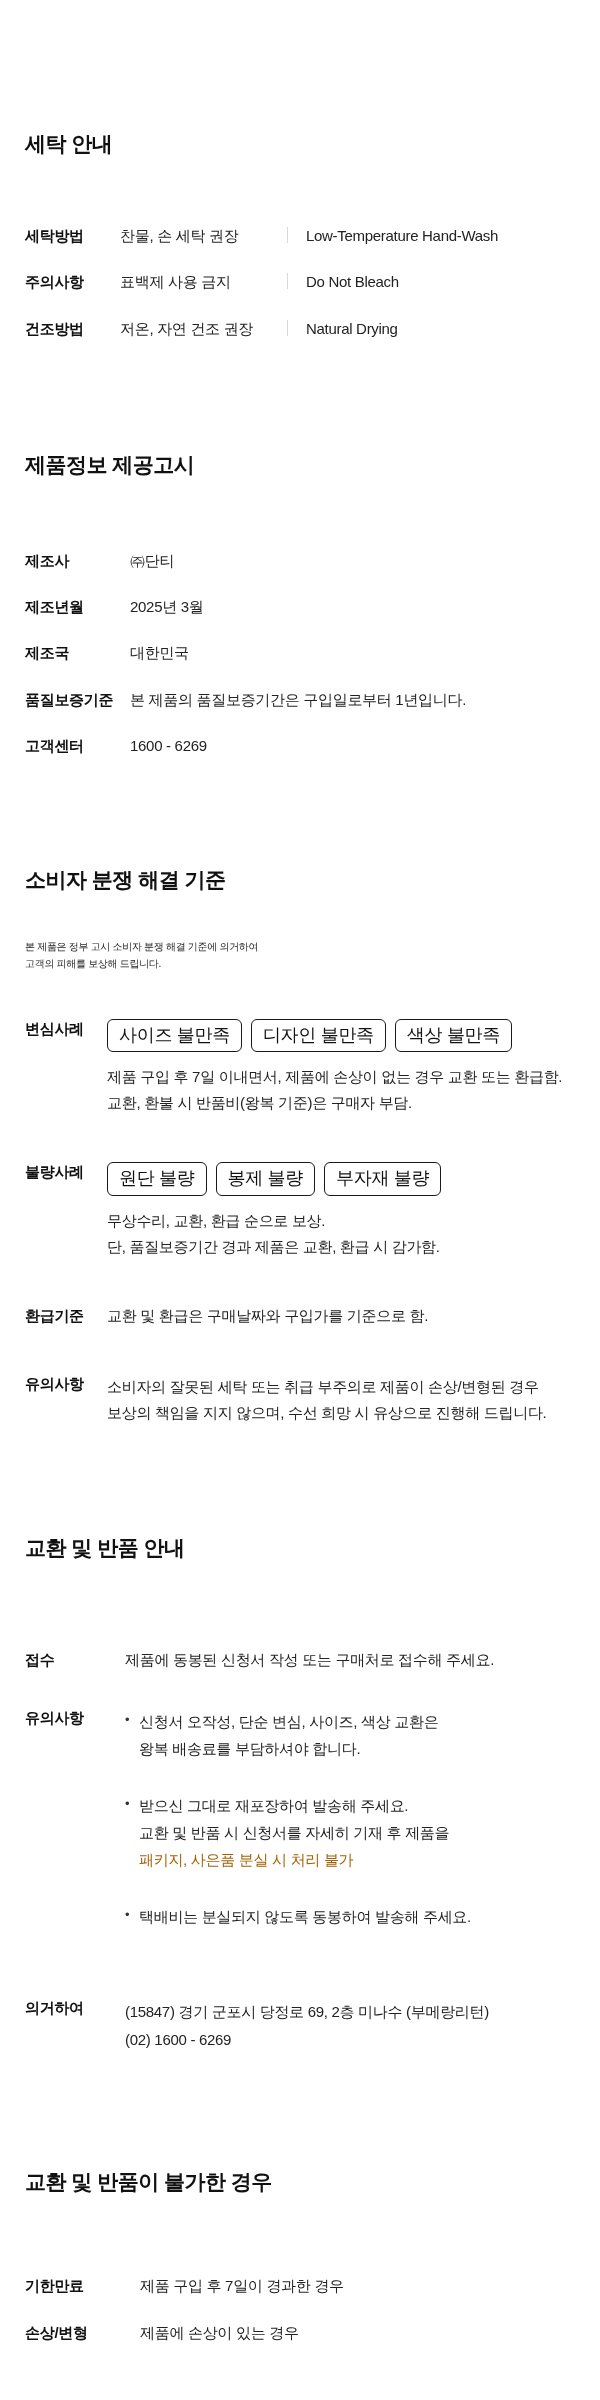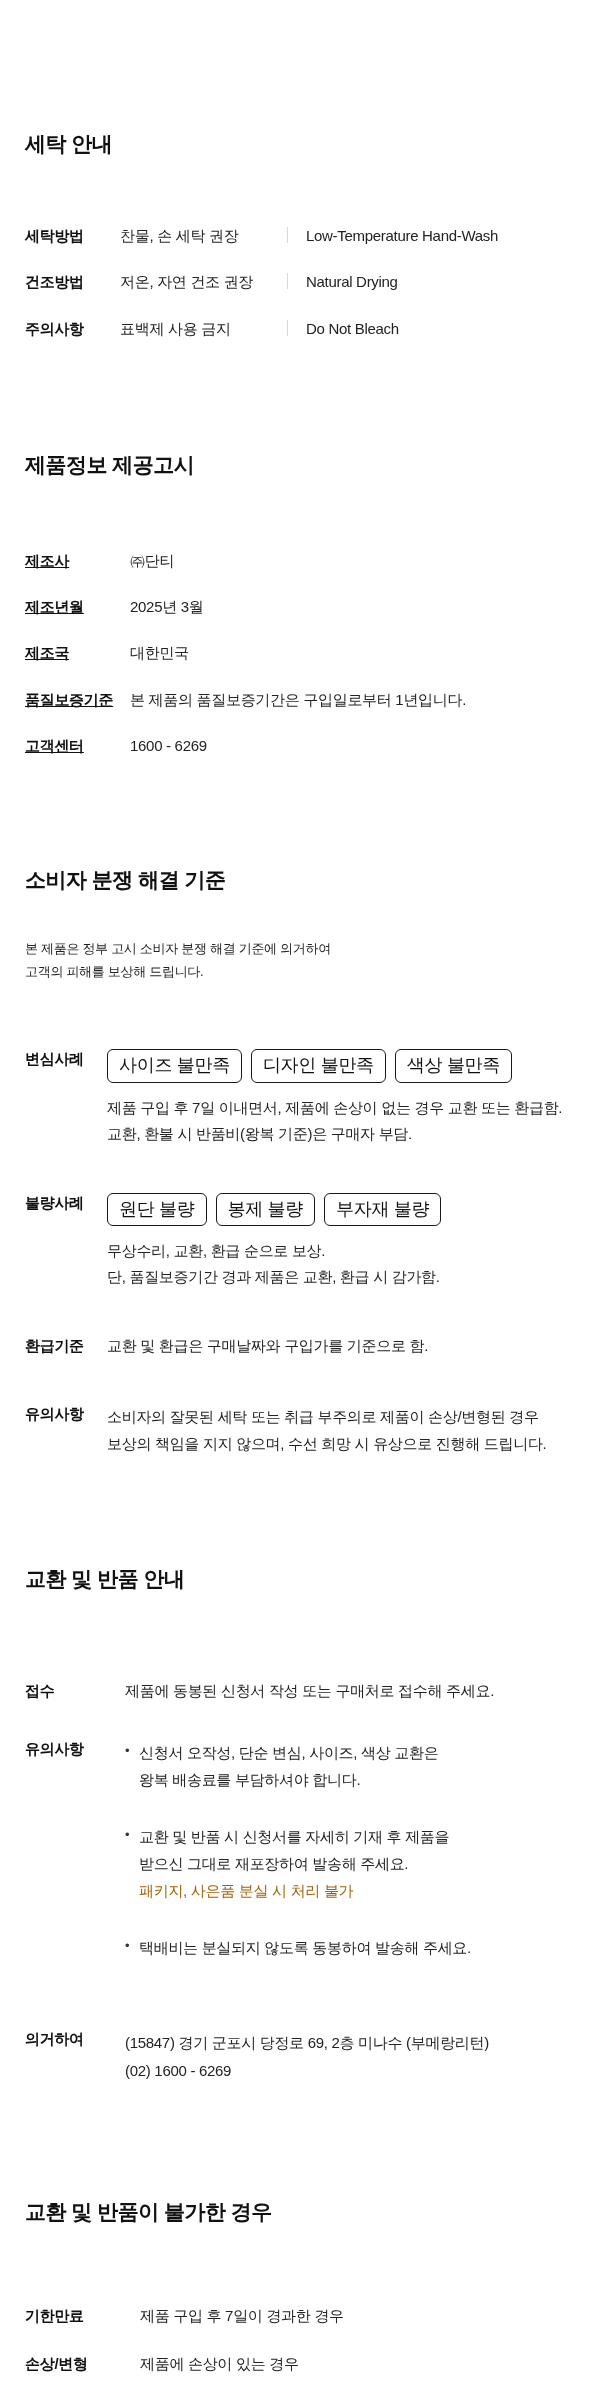--- a/index.html
+++ b/index.html
@@ -25,26 +25,26 @@
   .wrow { margin-bottom:26px; }
   .wrow .lbl { width:95px; }
   .wrow .ko { width:167px; color:#222; }
   .wrow .vdiv { width:1px; height:16px; background:#d9d9d9; margin:1px 18px 0 0; }
   .wrow .en { color:#222; }
 
   
   .sec-product { margin-top:112px; }
   .sec-product h2 { margin-bottom:36px; }
   .prow { margin-bottom:26px; }
-  .prow .lbl { width:105px;text-decoration:underline; }
+  .prow .lbl { width:105px; }
 
   
   .sec-dispute { margin-top:110px; }
   .sec-dispute h2 { margin-bottom:22px; }
-  .intro { font-size:13px; line-height:1.74; letter-spacing:-0.3px; margin-bottom:66px; }
+  .intro { font-size:10px; line-height:1.74; letter-spacing:-0.3px; margin-bottom:46px; }
   .drow { margin-bottom:46px; }
   .drow .lbl { width:82px; }
   .chips { display:flex; gap:9px; margin-bottom:12px; }
   .chip {
     display:inline-block; border:1.5px solid #1a1a1a; border-radius:6px;
     padding:3px 11px 4px 11px; font-size:18px; color:#111; letter-spacing:-0.3px;
     background:#fff;
   }
   .dlines div { line-height:1.74; }
   .single { margin-bottom:48px; }
@@ -74,30 +74,30 @@
   <section class="sec-wash">
     <h2 class="sec-title">세탁 안내</h2>
     <div style="height:34px"></div>
     <div class="row wrow">
       <span class="lbl">세탁방법</span>
       <span class="ko val">찬물, 손 세탁 권장</span>
       <span class="vdiv"></span>
       <span class="en val">Low-Temperature Hand-Wash</span>
     </div>
     <div class="row wrow">
+      <span class="lbl">주의사항</span>
+      <span class="ko val">표백제 사용 금지</span>
+      <span class="vdiv"></span>
+      <span class="en val">Do Not Bleach</span>
+    </div>
+    <div class="row wrow">
       <span class="lbl">건조방법</span>
       <span class="ko val">저온, 자연 건조 권장</span>
       <span class="vdiv"></span>
       <span class="en val">Natural Drying</span>
-    </div>
-    <div class="row wrow">
-      <span class="lbl">주의사항</span>
-      <span class="ko val">표백제 사용 금지</span>
-      <span class="vdiv"></span>
-      <span class="en val">Do Not Bleach</span>
     </div>
   </section>
 
   <section class="sec-product">
     <h2 class="sec-title">제품정보 제공고시</h2>
     <div style="height:36px"></div>
     <div class="row prow">
       <span class="lbl">제조사</span>
       <span class="val">㈜단티</span>
     </div>
@@ -186,22 +186,22 @@
         <div class="bullet">
           <span class="dot">•</span>
           <div class="btxt">
             <div>신청서 오작성, 단순 변심, 사이즈, 색상 교환은</div>
             <div>왕복 배송료를 부담하셔야 합니다.</div>
           </div>
         </div>
         <div class="bullet">
           <span class="dot">•</span>
           <div class="btxt">
+            <div>받으신 그대로 재포장하여 발송해 주세요.</div>
             <div>교환 및 반품 시 신청서를 자세히 기재 후 제품을</div>
-            <div>받으신 그대로 재포장하여 발송해 주세요.</div>
             <div class="red">패키지, 사은품 분실 시 처리 불가</div>
           </div>
         </div>
         <div class="bullet">
           <span class="dot">•</span>
           <div class="btxt">
             <div>택배비는 분실되지 않도록 동봉하여 발송해 주세요.</div>
           </div>
         </div>
       </div>

